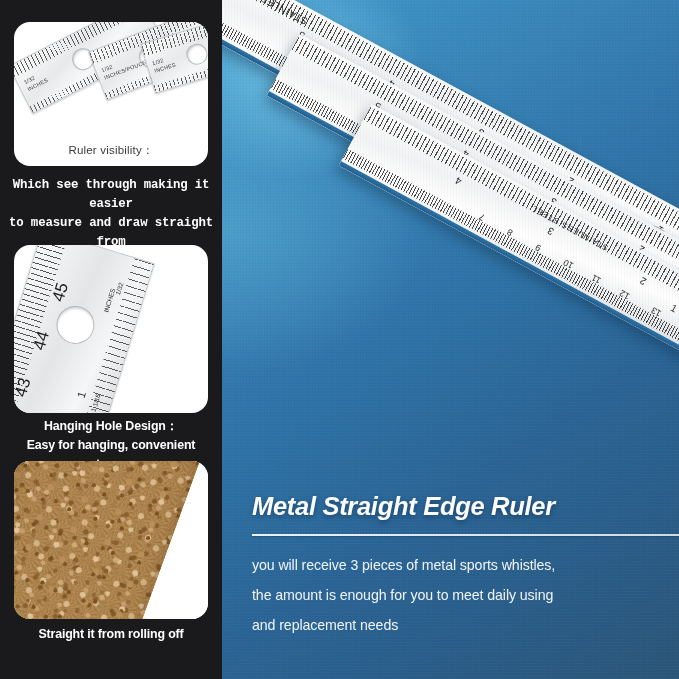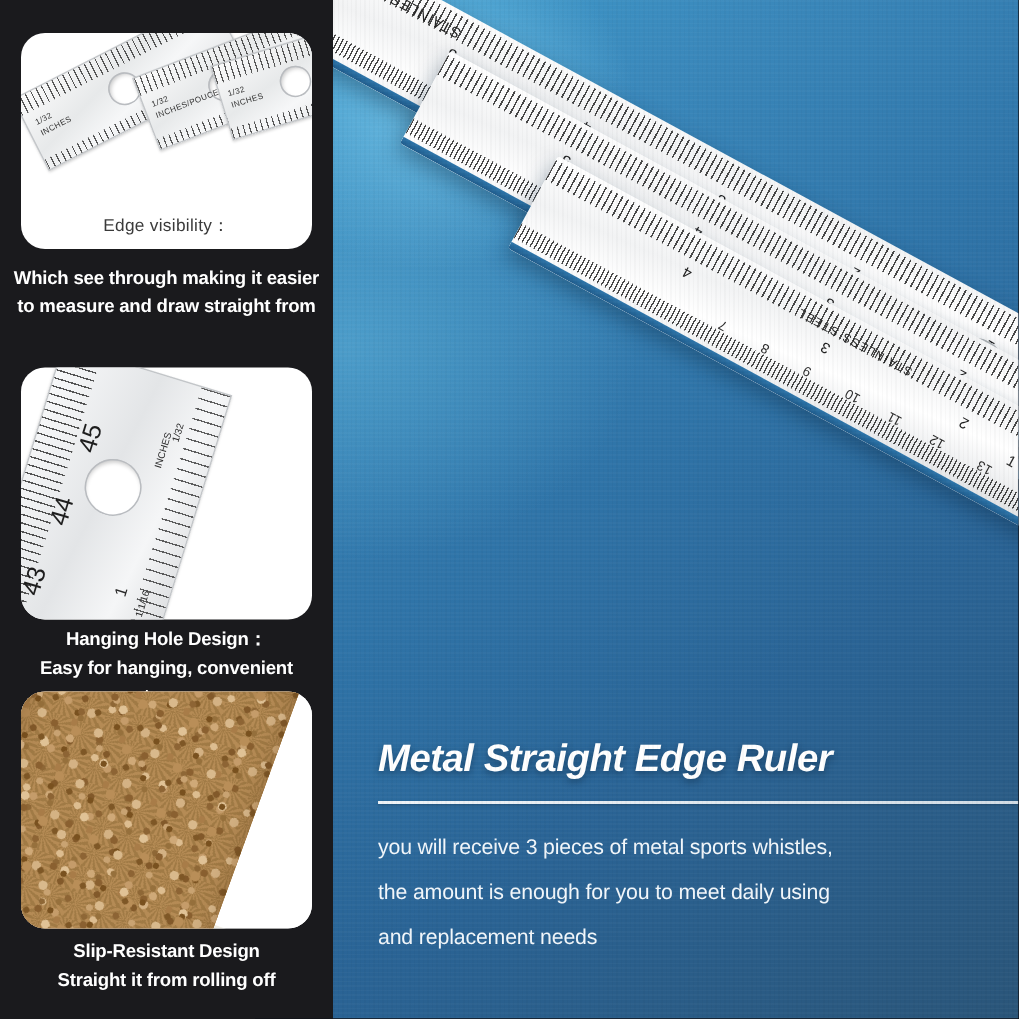--- a/index.html
+++ b/index.html
@@ -40,21 +40,21 @@
     text-align: center;
     font-size: 11.5px; color: #3a3a3a; letter-spacing: .2px;
   }
 
   .block-caption {
     position: absolute; left: 4px; width: 214px;
     text-align: center; color: #ffffff;
     font-size: 12.4px; font-weight: bold; line-height: 19px;
     letter-spacing: -.15px;
   }
-  .fb1 .block-caption { top: 176px; }
+  .fb1 .block-caption { top: 176px; font-family: Liberation Mono, monospace; }
   .fb2 .block-caption { top: 184px; text-align: center; }
   .fb3 .block-caption { top: 172px; }
 
   
   .ruler {
     position: absolute;
     background: linear-gradient(160deg,#fbfbfb 0%,#e7e9ea 38%,#f6f7f8 60%,#dcdee0 100%);
     border: 1px solid #c3c6c9;
     box-shadow: 0 1px 2px rgba(0,0,0,.18);
   }
@@ -272,21 +272,21 @@
           </div>
           <div class="ruler c1r3">
             <div class="ticks"></div>
             <div class="ticks lo bot"></div>
             <div class="hole" style="left:40px;top:15px;width:21px;height:21px;"></div>
             <span class="rlabel" style="left:5px;top:26px;">INCHES</span>
             <span class="rlabel" style="left:5px;top:18px;">1/32</span>
 
           </div>
         </div>
-        <div class="card-caption">Edge visibility：</div>
+        <div class="card-caption">Ruler visibility：</div>
       </div>
       <div class="block-caption">
         <div>Which  see through making it easier</div>
         <div>to measure and draw straight from</div>
       </div>
     </div>
 
     <div class="feature-block fb2">
       <div class="card">
         <div class="card-inner">
@@ -314,21 +314,20 @@
 
     <div class="feature-block fb3">
       <div class="card">
         <div class="card-inner cork-wrap">
           <div class="cork-edge e1"></div>
           <div class="cork-edge e2"></div>
           <div class="cork"></div>
         </div>
       </div>
       <div class="block-caption">
-        <div>Slip-Resistant Design</div>
         <div>Straight it from rolling off</div>
       </div>
     </div>
   </div>
 
   <div class="hero">
 
     <div class="hruler rulerA">
       <div class="hr-ticks" style="top:3px;height:16px;"></div>
       <div class="hr-ticks fine" style="bottom:9px;height:11px;"></div>

